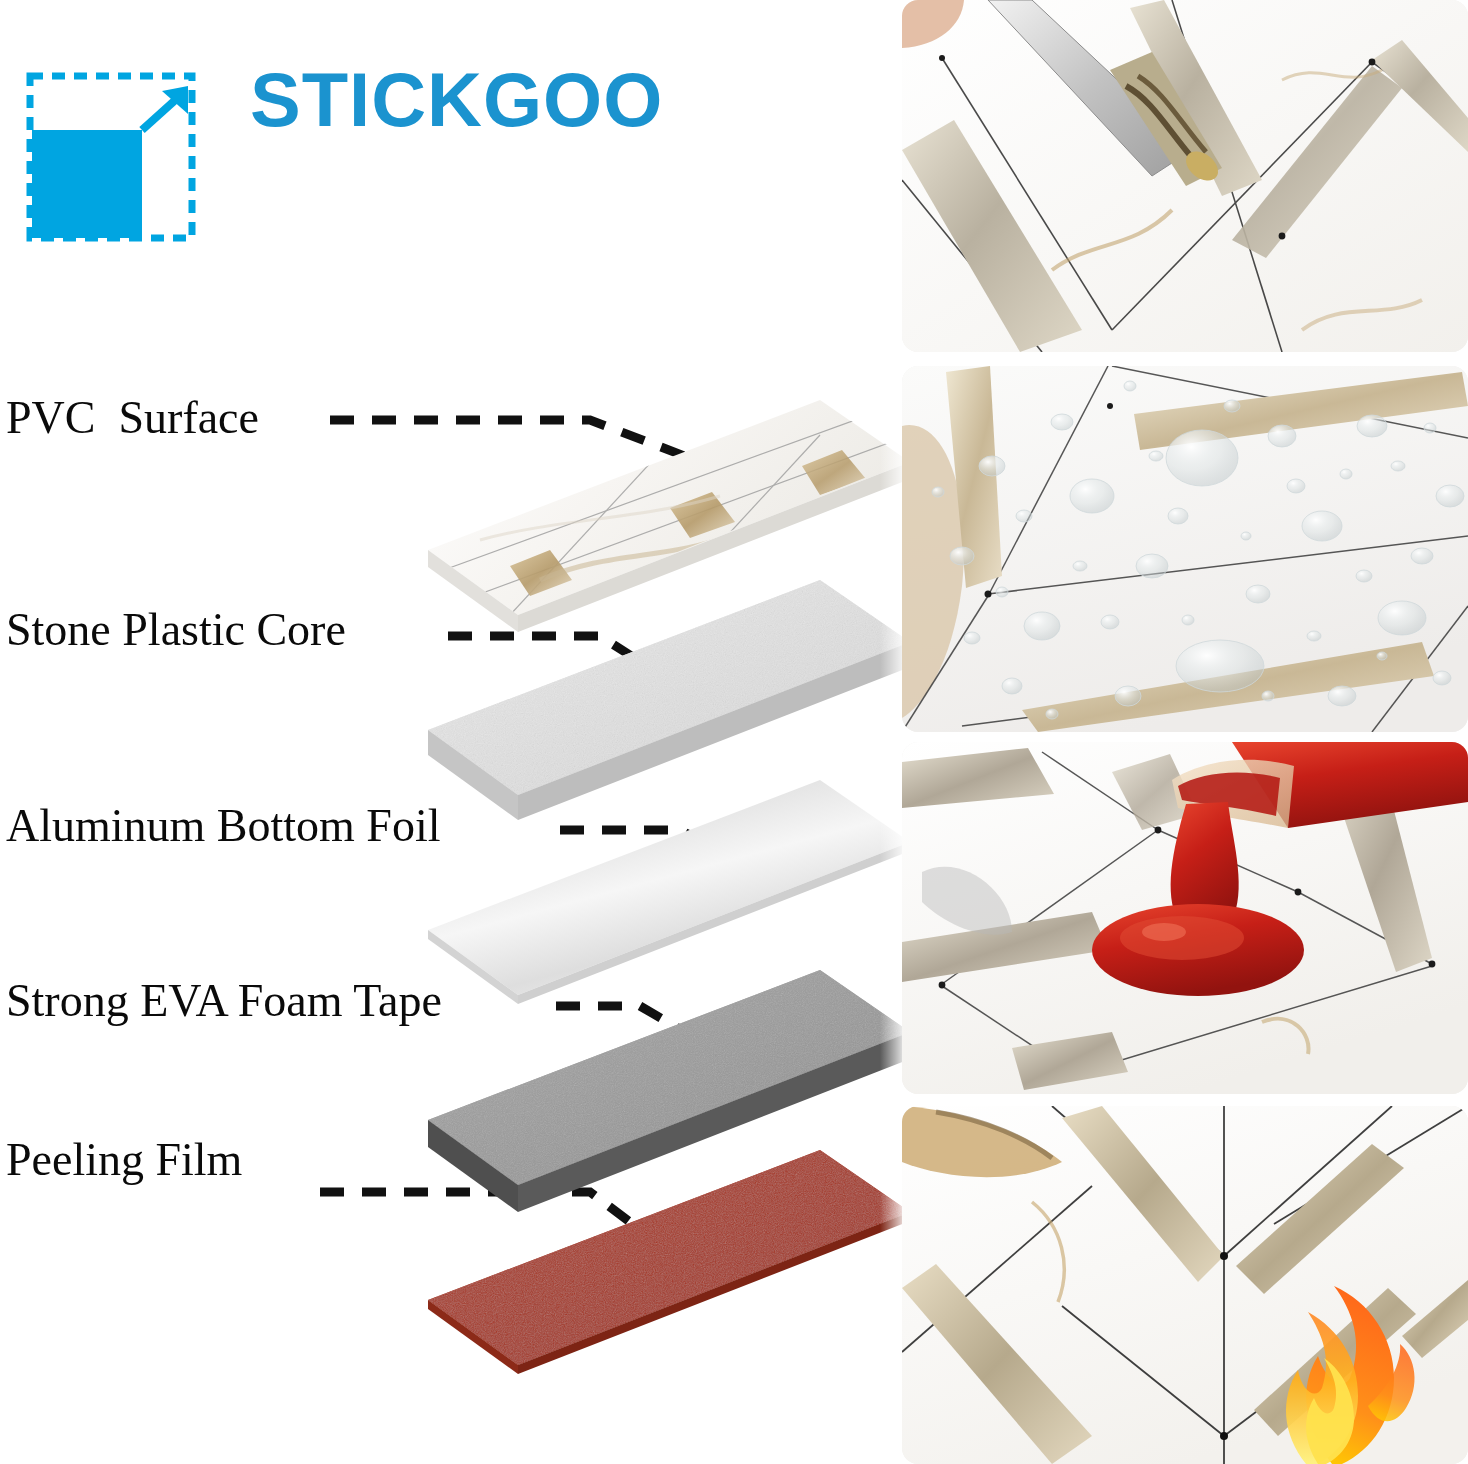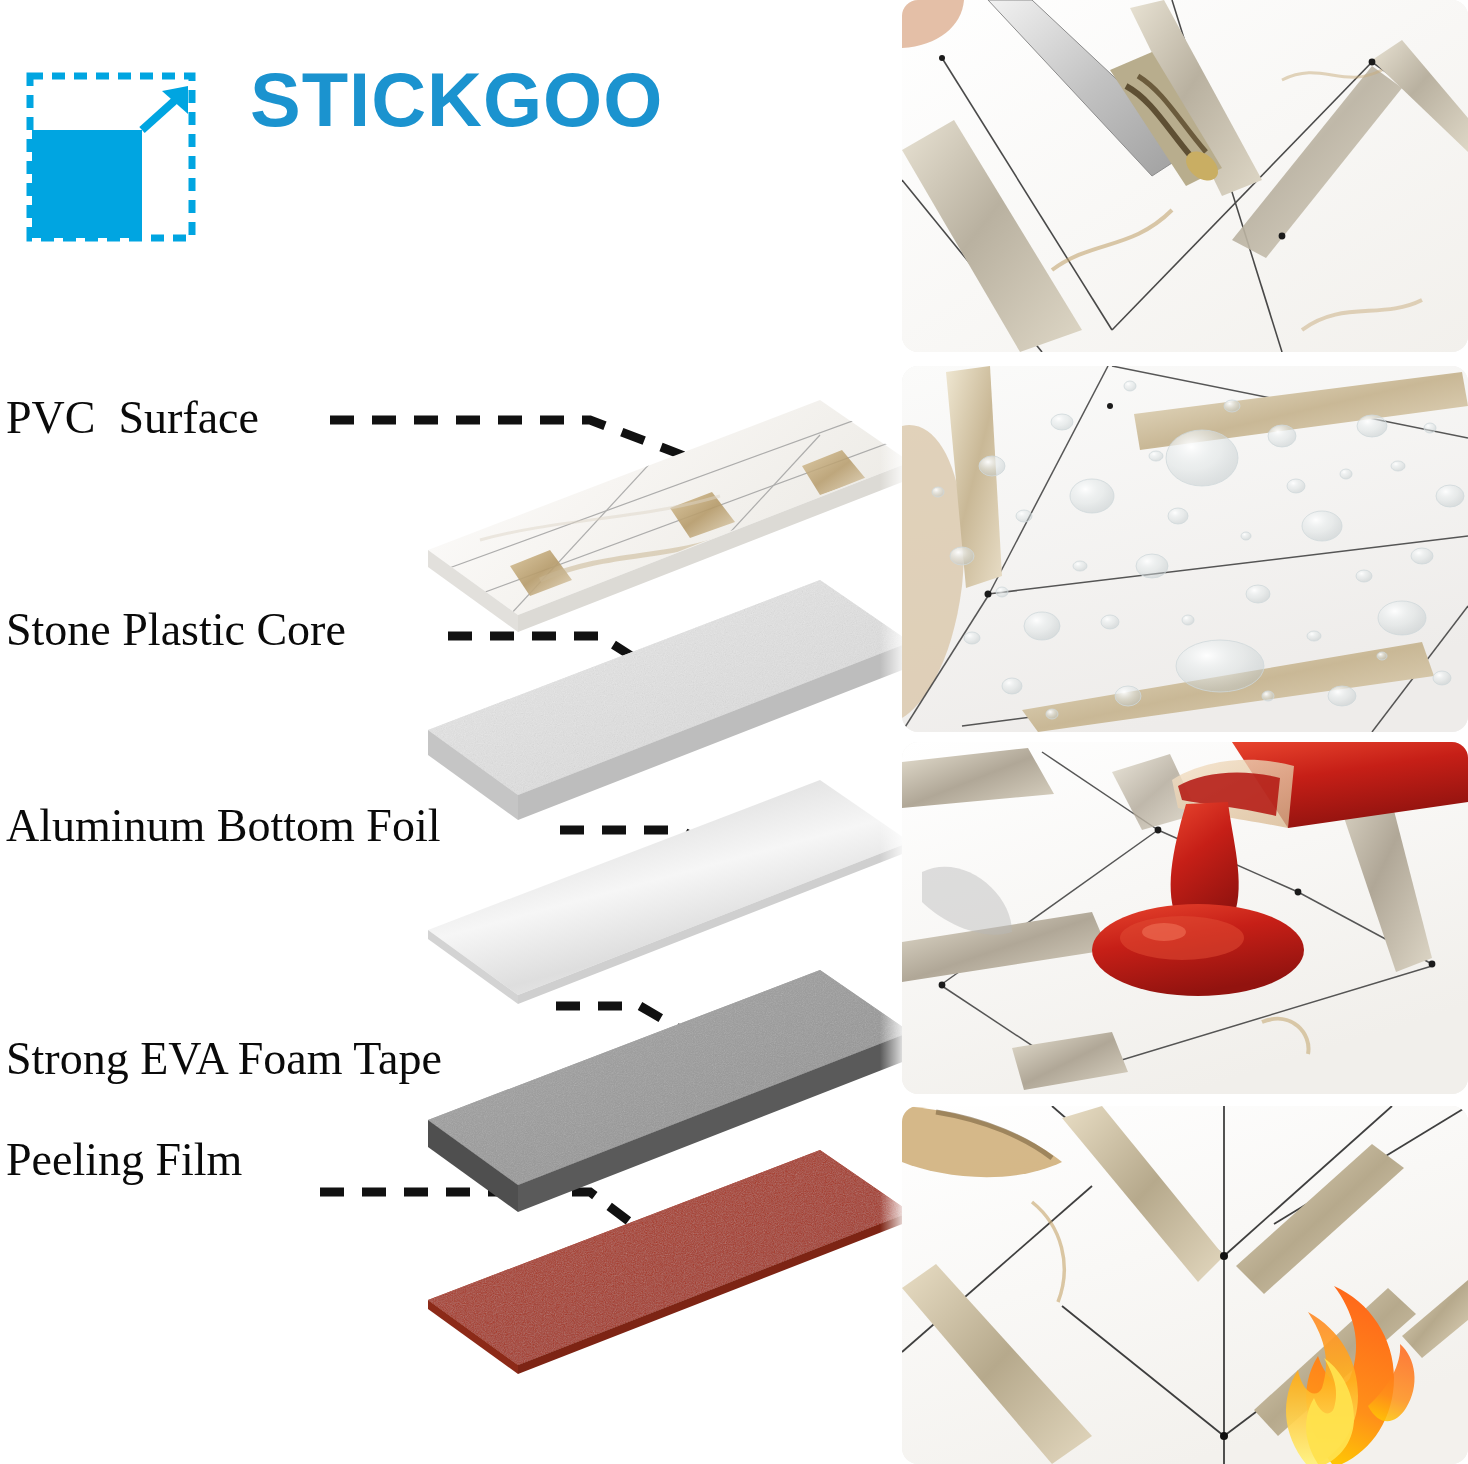--- a/index.html
+++ b/index.html
@@ -50,21 +50,21 @@
 
     <div id="brand-text">
       <div class="brand-line">STICKGOO</div>
     </div>
 
   </div>
 
   <div class="layer-label" style="left:6px;  top:392px;">PVC  Surface</div>
   <div class="layer-label" style="left:6px;  top:604px;">Stone Plastic Core</div>
   <div class="layer-label" style="left:6px;  top:800px;">Aluminum Bottom Foil</div>
-  <div class="layer-label" style="left:6px;  top:1033px;">Strong EVA Foam Tape</div>
+  <div class="layer-label" style="left:6px;  top:975px;">Strong EVA Foam Tape</div>
   <div class="layer-label" style="left:6px;  top:1134px;">Peeling Film</div>
 
   <svg class="connector" style="left:0;top:0;" width="920" height="1400">
     <g stroke="#111111" stroke-width="9" fill="none" stroke-linecap="butt" stroke-dasharray="24 18">
 
       <path d="M330,420 L590,420 L800,500"></path>
 
       <path d="M448,636 L600,636 L700,700"></path>
 
       <path d="M560,830 L680,830 L790,886"></path>

